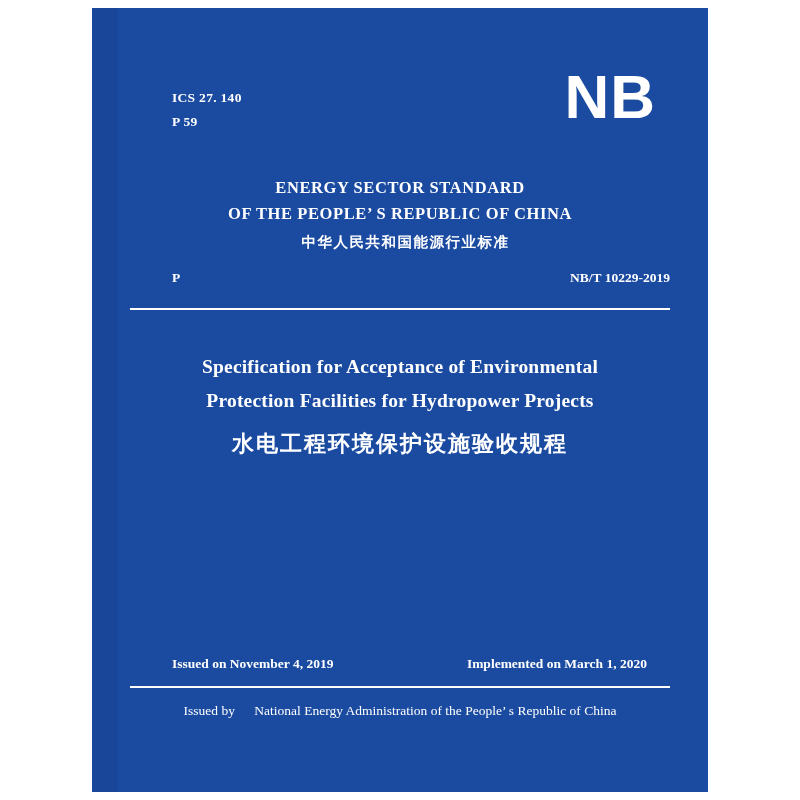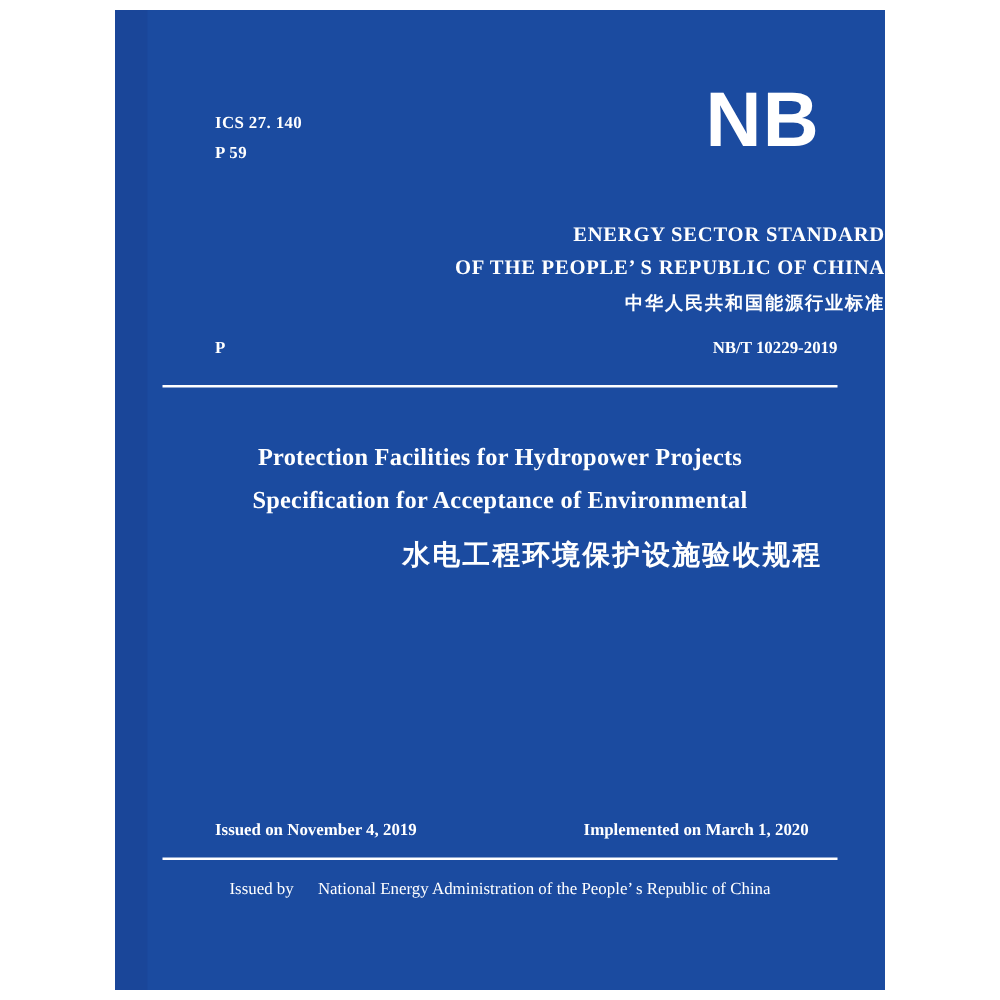--- a/index.html
+++ b/index.html
@@ -57,21 +57,21 @@
     font-size: 62px;
     letter-spacing: 1px;
     line-height: 1;
     text-align: center;
   }
   .title-block {
     position: absolute;
     left: 0;
     right: 0;
     top: 170px;
-    text-align: right;
+    text-align: center;
   }
   .title-block .line1 {
     font-size: 16.5px;
     font-weight: bold;
     letter-spacing: 0.6px;
     margin-bottom: 6px;
   }
   .title-block .line2 {
     font-size: 16.5px;
     font-weight: bold;
@@ -117,21 +117,20 @@
     font-weight: bold;
     line-height: 1.75;
     letter-spacing: 0.2px;
   }
   .main-title .zh {
     font-family: "DejaVu Sans", sans-serif;
     font-size: 22px;
     font-weight: bold;
     letter-spacing: 2px;
     margin-top: 11px;
-    text-align: right;
   }
   .dates-row {
     position: absolute;
     left: 80px;
     right: 61px;
     top: 648px;
     display: flex;
     justify-content: space-between;
     font-size: 13.5px;
     font-weight: bold;
@@ -171,22 +170,22 @@
     </div>
 
     <div class="code-row">
       <div>P</div>
       <div>NB/T 10229-2019</div>
     </div>
 
     <div class="rule rule-top"></div>
 
     <div class="main-title">
+      <div class="en">Specification for Acceptance of Environmental</div>
       <div class="en">Protection Facilities for Hydropower Projects</div>
-      <div class="en">Specification for Acceptance of Environmental</div>
       <div class="zh">水电工程环境保护设施验收规程</div>
     </div>
 
     <div class="dates-row">
       <div>Issued on November 4, 2019</div>
       <div>Implemented on March 1, 2020</div>
     </div>
 
     <div class="rule rule-bottom"></div>
 

